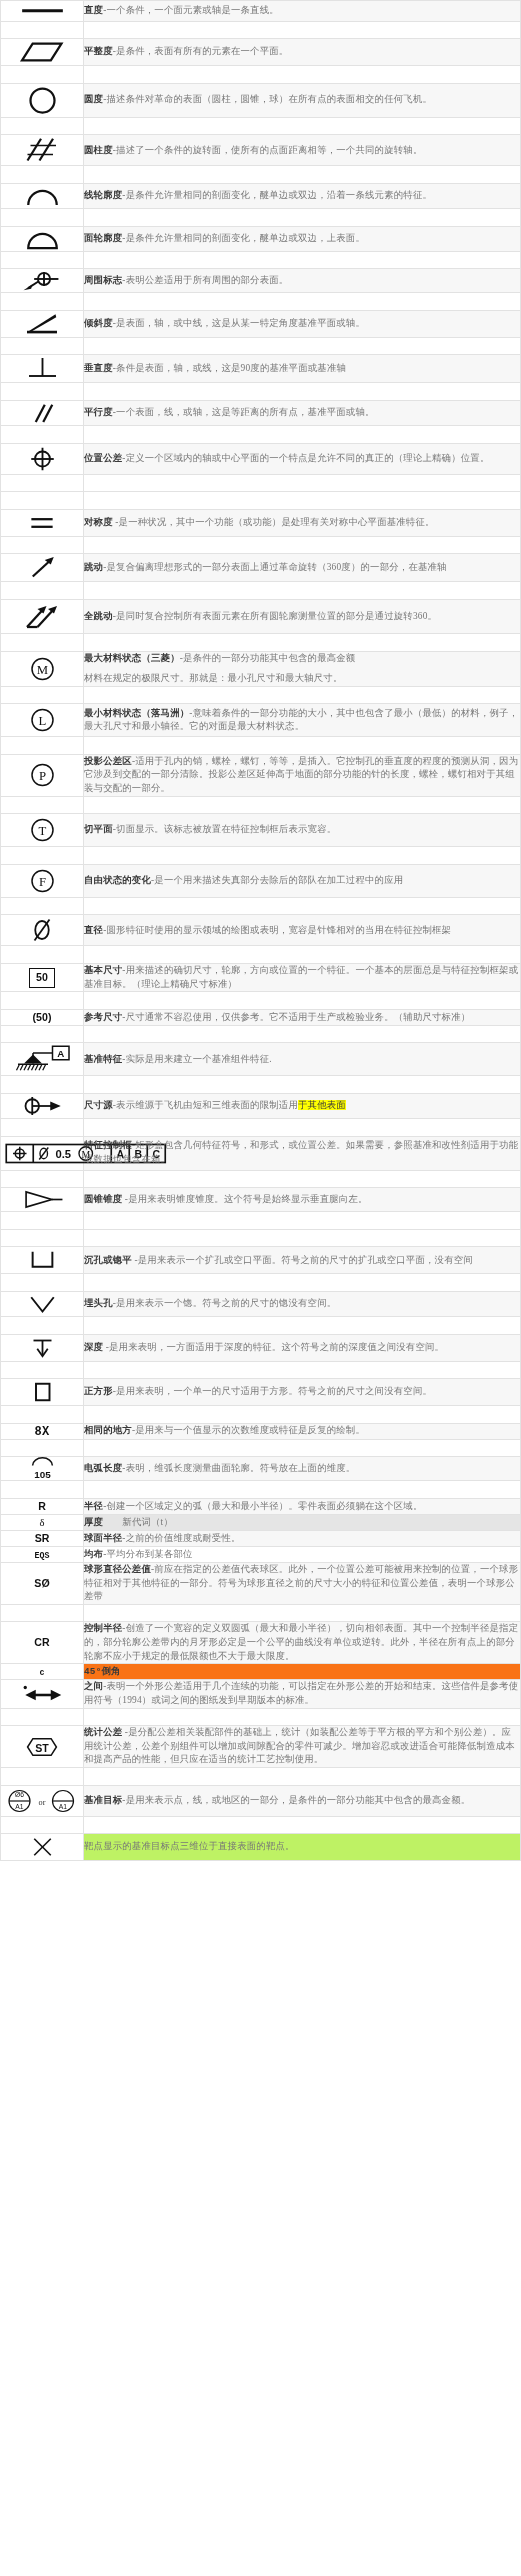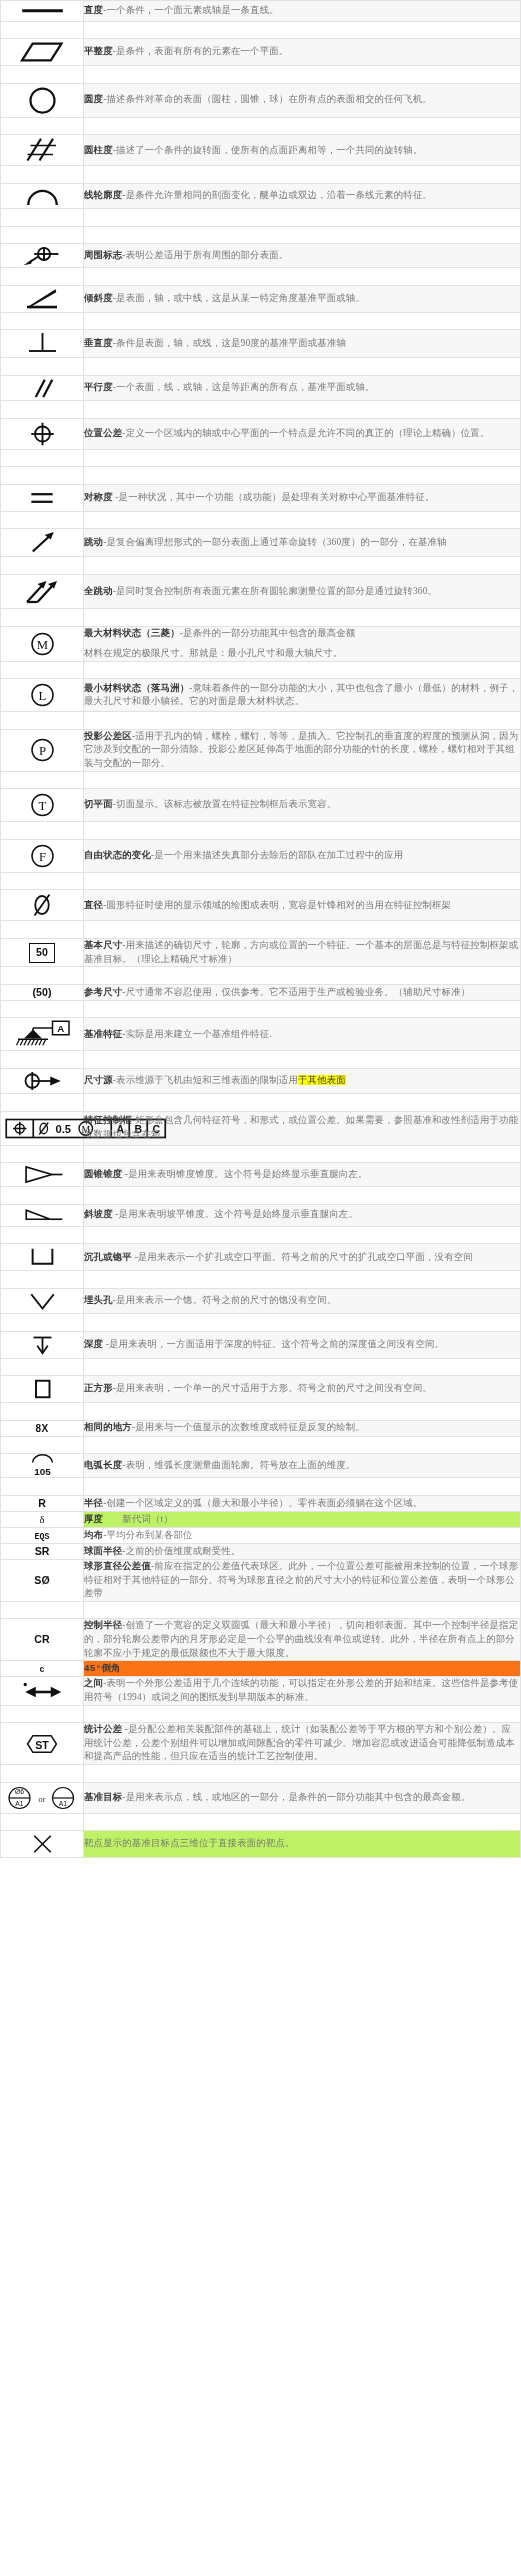--- a/index.html
+++ b/index.html
@@ -47,21 +47,21 @@
   td.sym-cell.wide{width:223px;}
   
   .ic{display:block;margin:0 auto;}
   .txtsym{
     font-family:"Liberation Sans","DejaVu Sans",sans-serif;
     font-weight:bold;
     font-size:10.6px;
     color:#111;
     line-height:1;
   }
-  .txtsym.small{font-size:10px;letter-spacing:0.4px;}
+  .txtsym.small{font-size:12px;letter-spacing:0.4px;font-family:Liberation Mono, monospace;}
   .txtsym.mono{font-family:"Liberation Mono","DejaVu Sans Mono",monospace;font-size:8.3px;}
   .txtsym.serifit{font-family:"Liberation Serif",serif;font-weight:normal;font-size:10.6px;}
 </style>
 </head>
 <body>
 
 <table id="gdt-table">
   <tbody>
 
   <tr>
@@ -135,20 +135,30 @@
     </td>
     <td class="desc-cell">
       <b>线轮廓度</b><span>-</span><span>是条件允许量相同的剖面变化，醚单边或双边，沿着一条线元素的特征。</span>
     </td>
   </tr>
   <tr class="spacer-row">
         <td></td>
         <td></td>
       </tr>
 
+  <tr>
+    <td class="sym-cell">
+      <svg class="ic" width="41" height="24" viewBox="0 0 54 32">
+        <path d="M8,28 A19,19 0 0 1 46,28 Z" fill="none" stroke="#111" stroke-width="3"></path>
+      </svg>
+    </td>
+    <td class="desc-cell">
+      <b>面轮廓度</b><span>-</span><span>是条件允许量相同的剖面变化，醚单边或双边，上表面。</span>
+    </td>
+  </tr>
   <tr class="spacer-row">
         <td></td>
         <td></td>
       </tr>
 
   <tr>
     <td class="sym-cell">
       <svg class="ic" width="47" height="23" viewBox="0 0 62 30">
         <circle cx="33" cy="13" r="8" fill="none" stroke="#111" stroke-width="2.5"></circle>
         <line x1="20" y1="13" x2="52" y2="13" stroke="#111" stroke-width="2.5"></line>
@@ -501,31 +511,20 @@
     </td>
     <td class="desc-cell">
       <b>圆锥锥度</b><span> -</span><span>是用来表明锥度锥度。这个符号是始终显示垂直腿向左。</span>
     </td>
   </tr>
   <tr class="spacer-row">
         <td></td>
         <td></td>
       </tr>
 
-  <tr>
-    <td class="sym-cell">
-      <svg class="ic" width="50" height="21" viewBox="0 0 66 28">
-        <polygon points="12,7 12,19 44,19" fill="none" stroke="#111" stroke-width="2.2"></polygon>
-        <line x1="44" y1="19" x2="60" y2="19" stroke="#111" stroke-width="2.2"></line>
-      </svg>
-    </td>
-    <td class="desc-cell">
-      <b>斜坡度</b><span> -</span><span>是用来表明坡平锥度。这个符号是始终显示垂直腿向左。</span>
-    </td>
-  </tr>
   <tr class="spacer-row">
         <td></td>
         <td></td>
       </tr>
 
   <tr>
     <td class="sym-cell">
       <svg class="ic" width="41" height="26" viewBox="0 0 54 34">
         <polyline points="14,6 14,26 40,26 40,6" fill="none" stroke="#111" stroke-width="2.6"></polyline>
       </svg>
@@ -621,40 +620,40 @@
     </td>
     <td class="desc-cell">
       <b>半径</b><span>-</span><span>创建一个区域定义的弧（最大和最小半径）。零件表面必须躺在这个区域。</span>
     </td>
   </tr>
 
   <tr>
     <td class="sym-cell">
       <span class="txtsym serifit">δ</span>
     </td>
-    <td class="desc-cell" style="background:#bef264;">
+    <td class="desc-cell" style="background:#e5e5e5;">
       <b>厚度</b><span></span><span>　　新代词（t）</span>
+    </td>
+  </tr>
+
+  <tr>
+    <td class="sym-cell">
+      <span class="txtsym">SR</span>
+    </td>
+    <td class="desc-cell">
+      <b>球面半径</b><span>-</span><span>之前的价值维度或耐受性。</span>
     </td>
   </tr>
 
   <tr>
     <td class="sym-cell">
       <span class="txtsym mono">EQS</span>
     </td>
     <td class="desc-cell" style="background:#ffffff;">
       <b>均布</b><span>-</span><span>平均分布到某各部位</span>
-    </td>
-  </tr>
-
-  <tr>
-    <td class="sym-cell">
-      <span class="txtsym">SR</span>
-    </td>
-    <td class="desc-cell">
-      <b>球面半径</b><span>-</span><span>之前的价值维度或耐受性。</span>
     </td>
   </tr>
 
   <tr>
     <td class="sym-cell">
       <span class="txtsym">SØ</span>
     </td>
     <td class="desc-cell">
       <b>球形直径公差值</b><span>-</span><span>前应在指定的公差值代表球区。此外，一个位置公差可能被用来控制的位置，一个球形特征相对于其他特征的一部分。符号为球形直径之前的尺寸大小的特征和位置公差值，表明一个球形公差带</span>
     </td>

